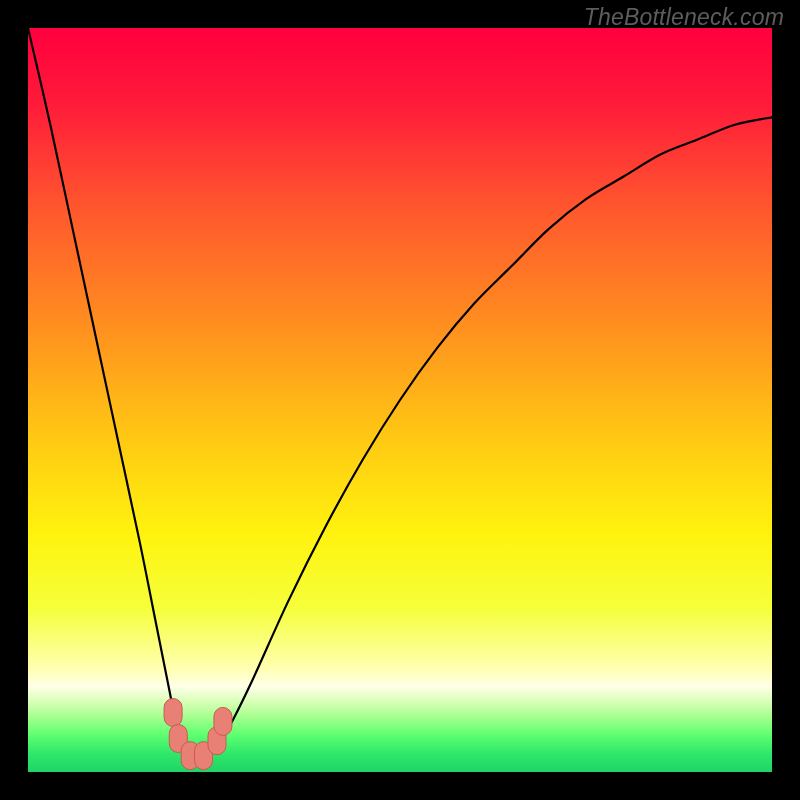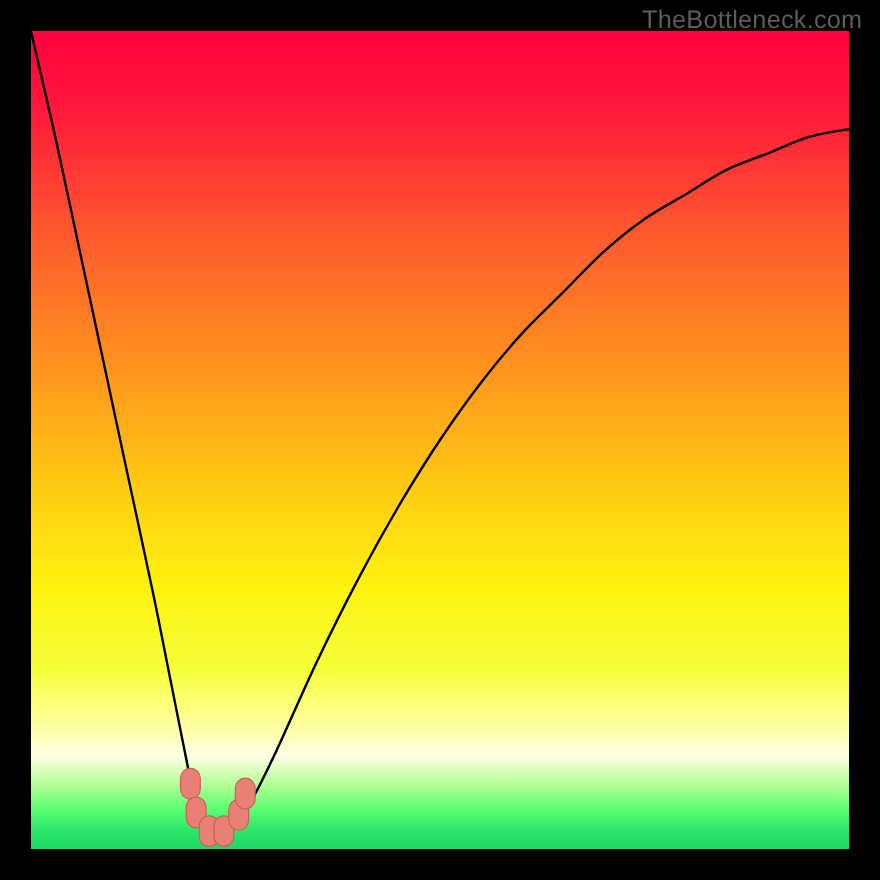--- a/index.html
+++ b/index.html
@@ -36,20 +36,21 @@
     inset: 0;
   }
   .watermark {
     position: absolute;
     top: 4px;
     right: 16px;
     color: #5d5d5d;
     font-size: 23px;
     letter-spacing: 0.2px;
     font-weight: 500;
+    font-style: italic;
   }
 </style>
 </head>
 <body>
 
 <div class="frame">
 
   <div class="watermark">TheBottleneck.com</div>
 
   <div class="plot-area">

